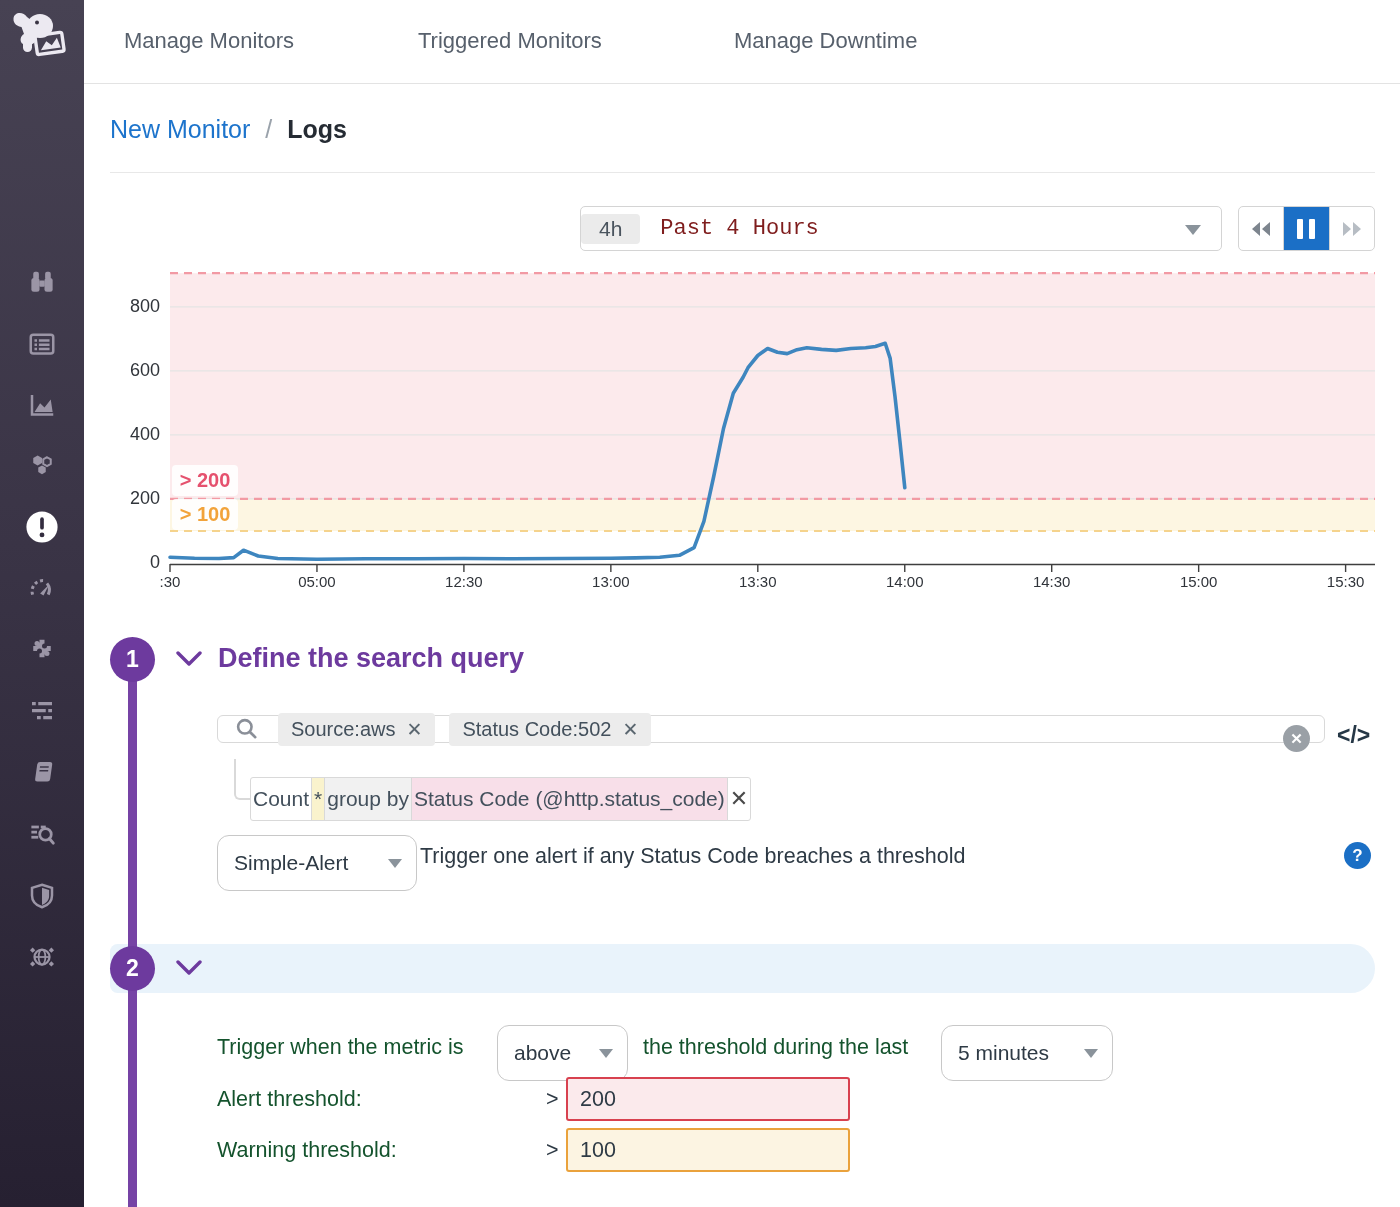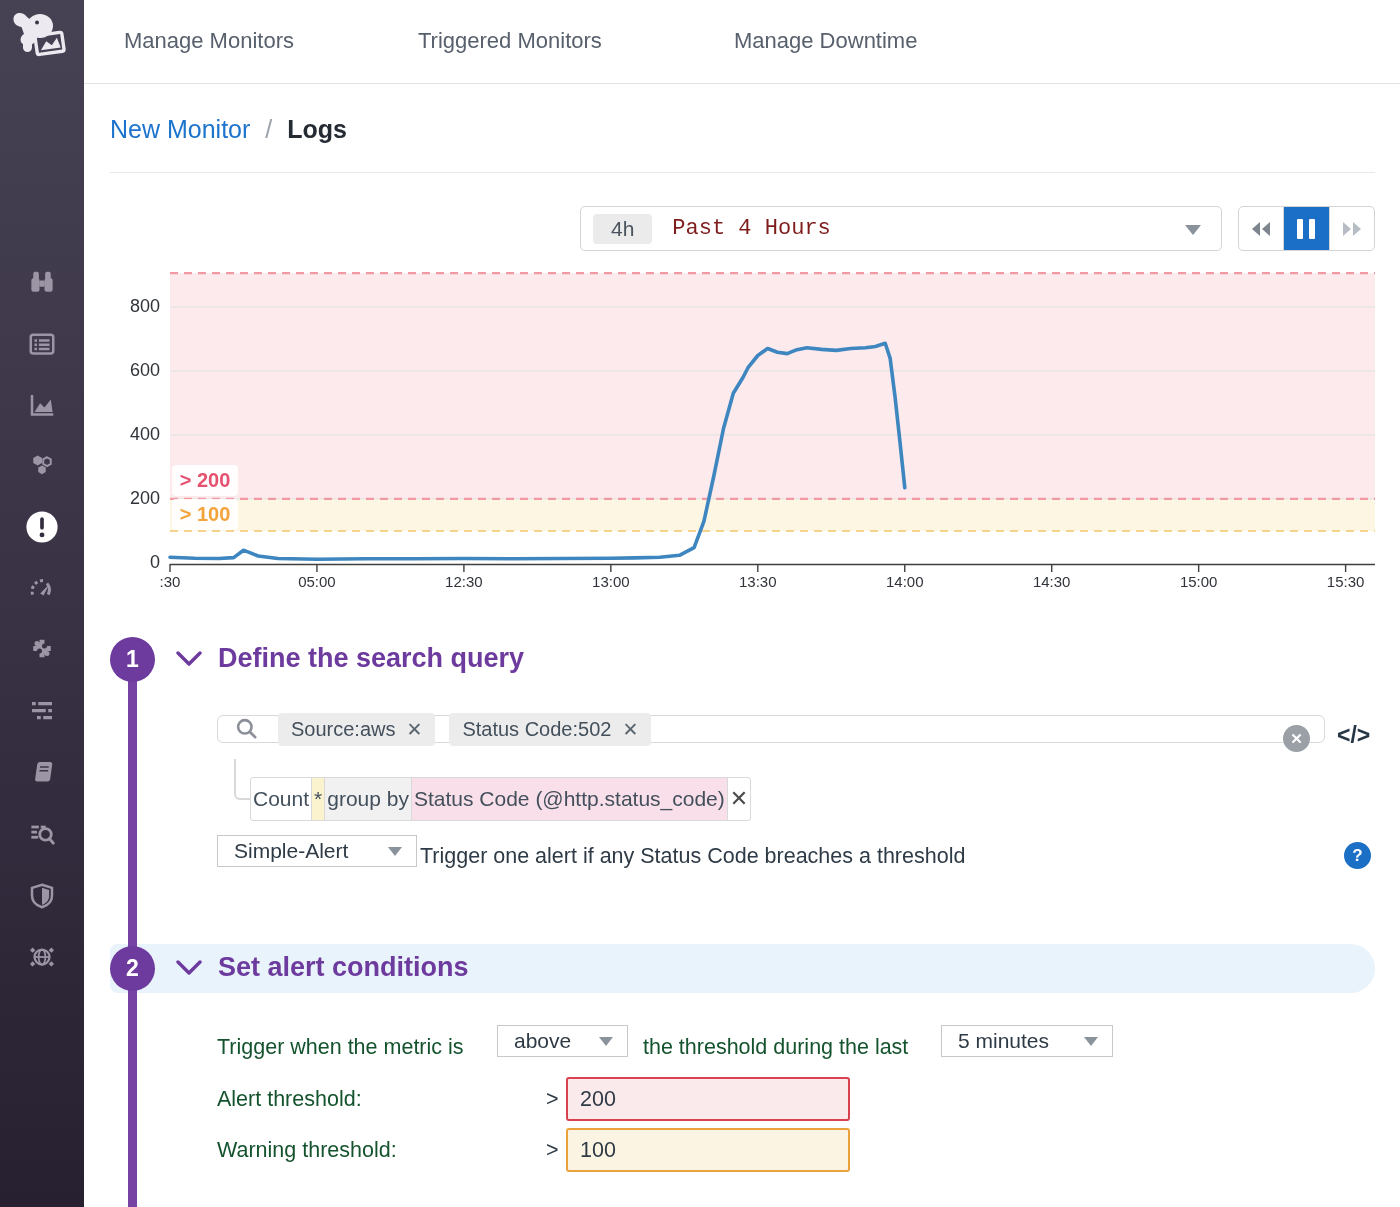--- a/index.html
+++ b/index.html
@@ -21,21 +21,21 @@
   
   #breadcrumb { left:110px; top:115px; font-size:25px; }
   #breadcrumb .bc-link { color:#1d74cc; cursor:pointer; }
   #breadcrumb .bc-sep { color:#9aa2ab; padding:0 8px; }
   #breadcrumb .bc-current { color:#252b33; font-weight:bold; }
   #rule1 { left:110px; top:172px; width:1265px; height:1px; background:#e8e8e8; }
 
   
   #time-select { left:580px; top:206px; width:642px; height:45px; border:1px solid #d4d4d4; border-radius:5px;
     background:#fff; display:flex; align-items:center; cursor:pointer; }
-  #time-badge { margin-left:12px; background:#ebebeb; border-radius:4px; padding:3px 18px; font-size:21px; color:#4a545e;text-align:center; }
+  #time-badge { background:#ebebeb; border-radius:4px; padding:3px 18px; font-size:21px; color:#4a545e;text-align:center; }
   #time-label { margin-left:20px; font-size:22px; color:#7f1d1d;font-family:Liberation Mono, monospace; }
   .caret { width:0; height:0; border-left:8px solid transparent; border-right:8px solid transparent; border-top:10px solid #8a939b; }
   #time-caret { position:absolute; right:20px; top:18px; }
   #playback { left:1238px; top:206px; width:137px; height:45px; border:1px solid #d4d4d4; border-radius:5px;
     background:#fff; display:flex; overflow:hidden; }
   .pb-btn { flex:1; display:flex; align-items:center; justify-content:center; cursor:pointer; }
   .pb-btn + .pb-btn { border-left:1px solid #d4d4d4; }
   #pb-pause { background:#1b6fc6; }
   #pb-pause span { display:inline-block; width:6px; height:20px; background:#fff; margin:0 3px; border-radius:1px; }
 
@@ -70,21 +70,21 @@
   #elbow { left:234px; top:759px; width:16px; height:41px; border-left:2px solid #d9d9d9; border-bottom:2px solid #d9d9d9; border-bottom-left-radius:6px; }
   #count-row { left:250px; top:777px; height:44px; display:flex; font-size:21px; color:#43505c; }
   .seg { border:1px solid #d9d9d9; display:flex; align-items:center; padding:0 2px; margin-left:-1px; background:#fff; }
   .seg:first-child { border-radius:3px 0 0 3px; margin-left:0; }
   .seg:last-child { border-radius:0 3px 3px 0; }
   .seg-star { background:#faf3cd; }
   .seg-groupby { background:#f1f1f1; }
   .seg-groupval { background:#f8dfe9; }
   .seg-x { color:#4a4a4a; font-size:22px; cursor:pointer; }
 
-  .select-box { background:#fff; border:1.5px solid #c8c8c8; border-radius:0; height:32px;
+  .select-box { background:#fff; border:1.5px solid #c8c8c8; border-radius:12px; height:56px;
     display:flex; align-items:center; justify-content:space-between; padding:0 14px 0 16px;
     font-size:21px; color:#2e3a45; cursor:pointer; }
   .select-box .caret { border-left-width:7px; border-right-width:7px; border-top-width:9px; margin-left:14px; }
   #alert-type-select { left:217px; top:835px; width:200px; }
   #alert-type-desc { left:420px; top:844px; font-size:21.5px; color:#2e3a45; white-space:nowrap; }
   #help-icon { left:1344px; top:842px; width:27px; height:27px; border-radius:50%; background:#1b6fc5; color:#fff;
     font-size:17px; font-weight:bold; display:flex; align-items:center; justify-content:center; cursor:pointer; }
 
   
   .cond-text { font-size:21.5px; color:#14532d; white-space:nowrap; }
@@ -345,21 +345,20 @@
   <span id="alert-type-desc" class="abs">Trigger one alert if any Status Code breaches a threshold</span>
   <span id="help-icon" class="abs">?</span>
 
   <div id="band2" class="abs"></div>
   <div class="abs step-circle" style="top:946px">
     <span>2</span>
   </div>
   <svg class="sec-chevron" style="left:176px; top:960px; z-index:3;" width="26" height="16" viewBox="0 0 26 16">
     <polyline points="2,2 13,13 24,2" fill="none" stroke="#6d3a9e" stroke-width="3.4" stroke-linecap="round" stroke-linejoin="round"></polyline>
   </svg>
-  <div class="abs section-title" style="left:218px; top:952px; z-index:3;">Set alert conditions</div>
 
   <span class="abs cond-text" style="left:217px; top:1035px;">Trigger when the metric is</span>
   <div id="cmp-select" class="abs select-box">
     <span>above</span>
     <span class="caret"></span>
   </div>
   <span class="abs cond-text" style="left:643px; top:1035px;">the threshold during the last</span>
   <div id="win-select" class="abs select-box">
     <span>5 minutes</span>
     <span class="caret"></span>

